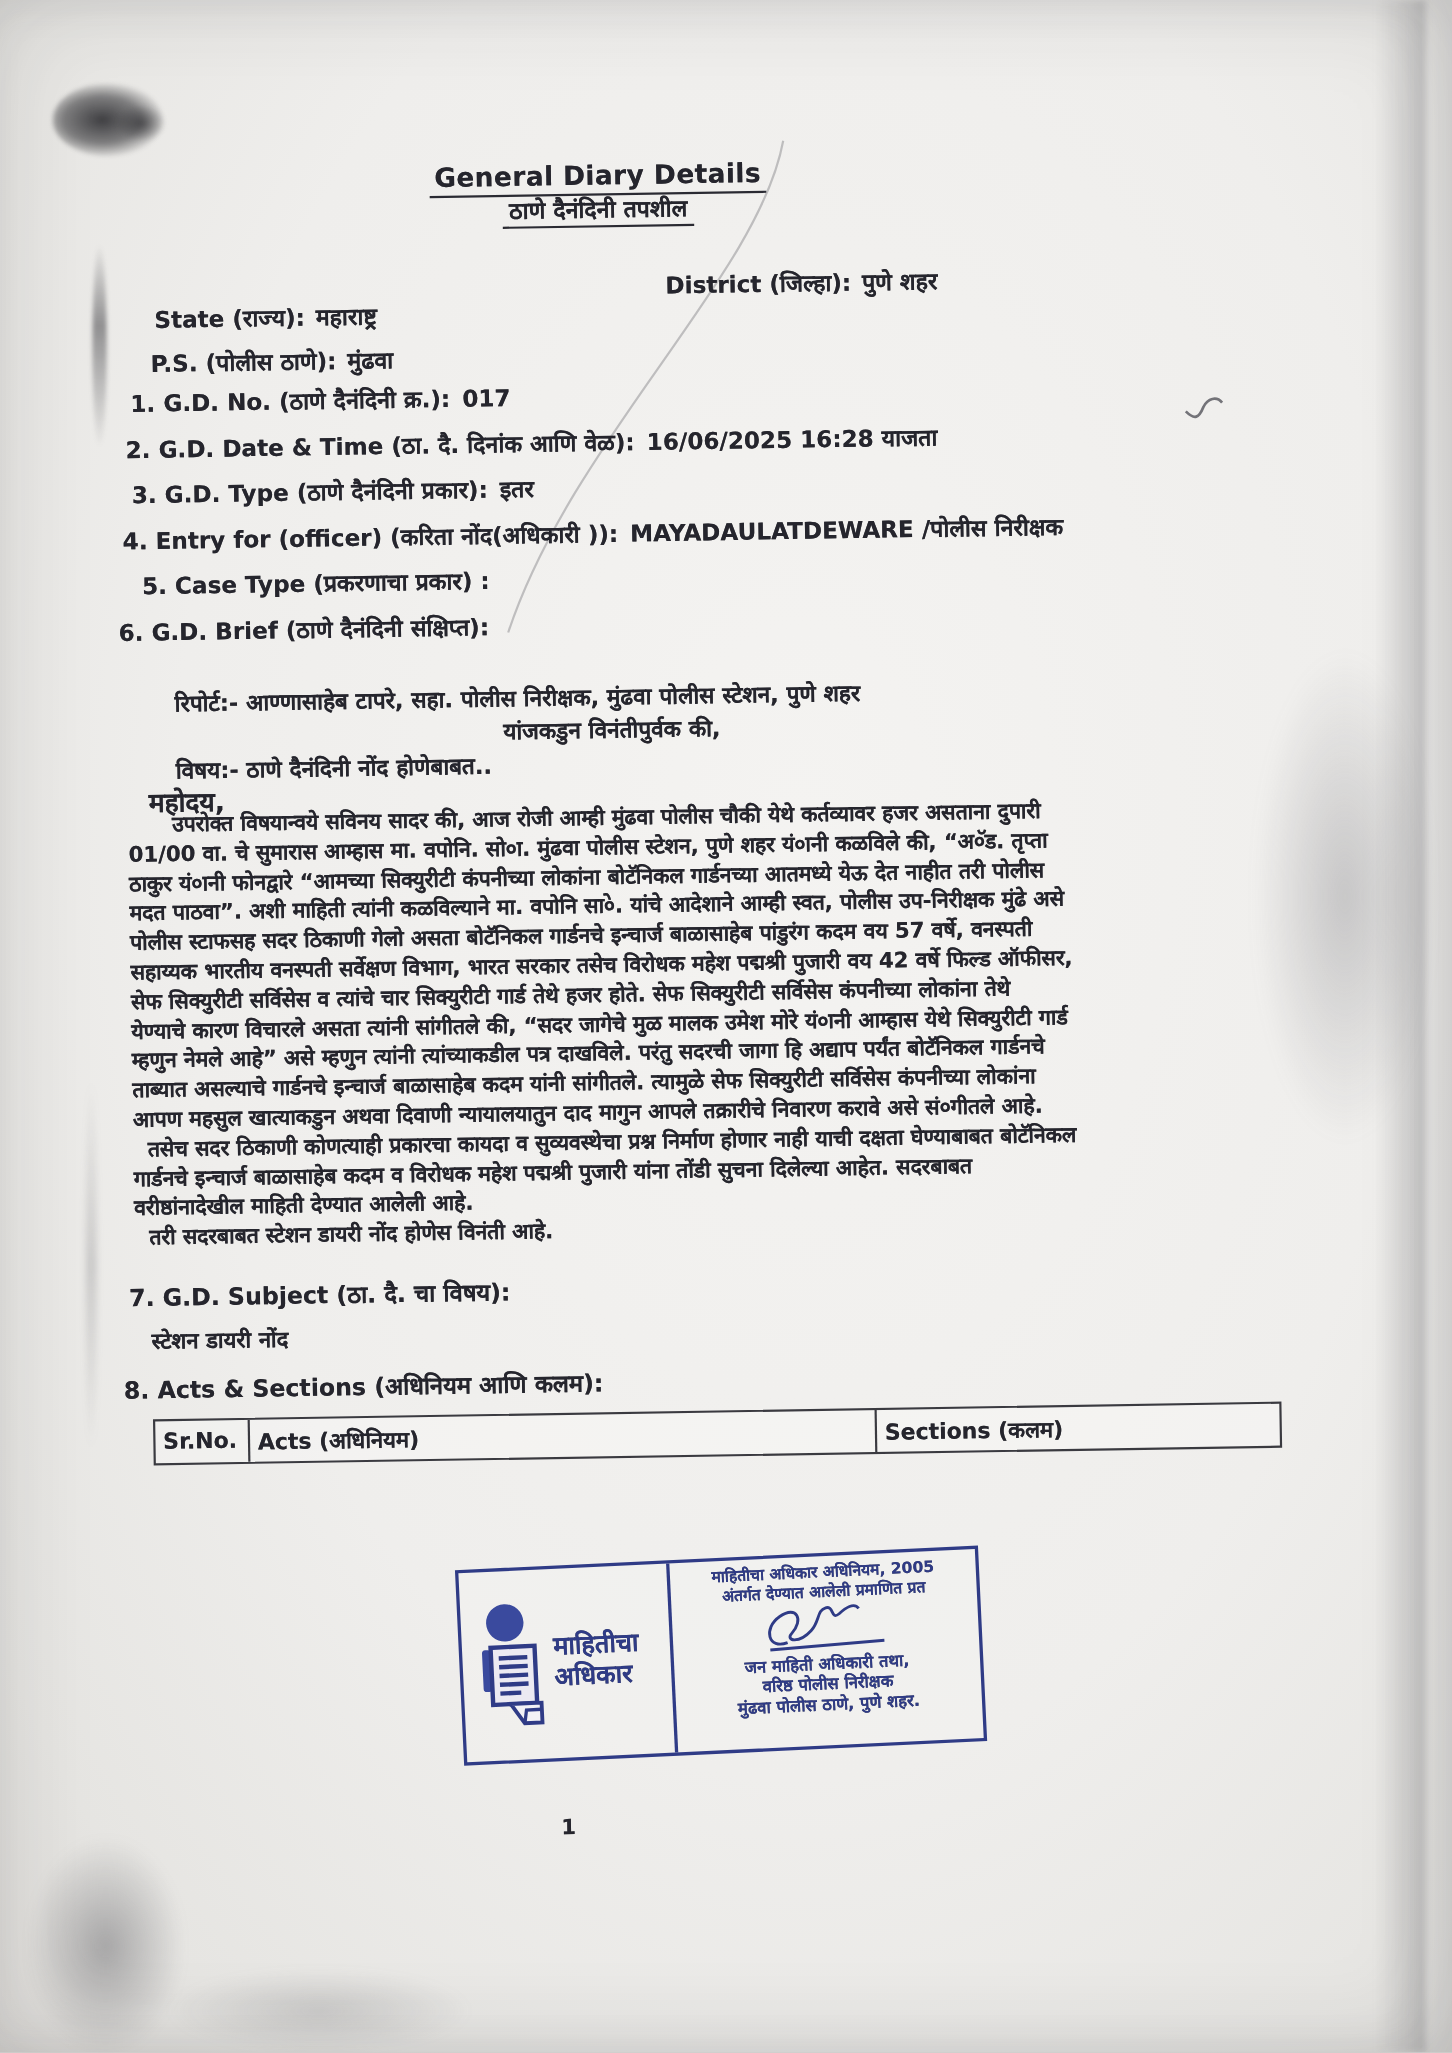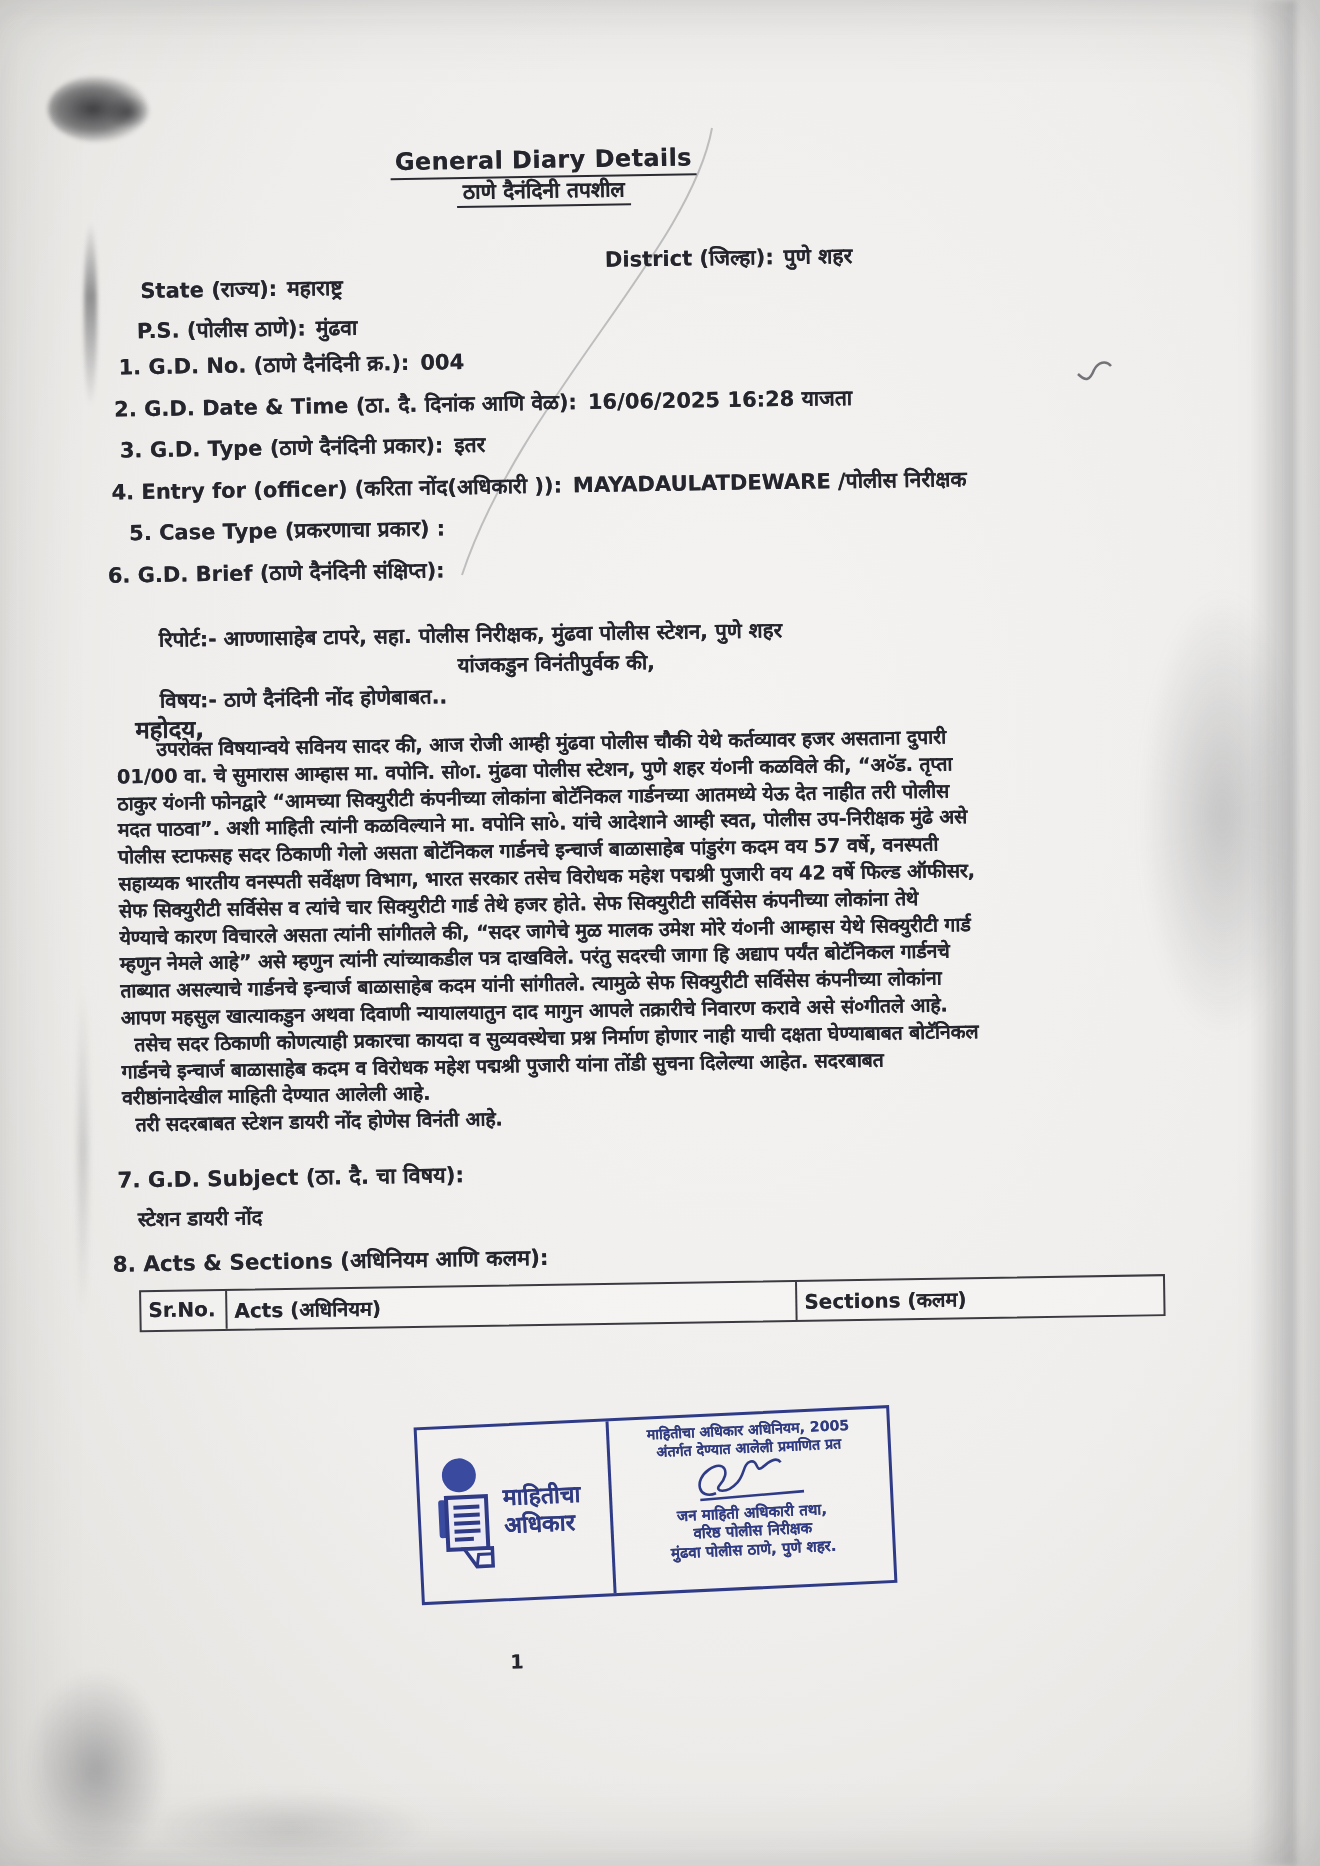--- a/index.html
+++ b/index.html
@@ -125,21 +125,21 @@
     <div class="state-line">
       <span>State (राज्य):</span><span class="hval">महाराष्ट्र</span>
     </div>
     <div class="ps-line">
       <span>P.S. (पोलीस ठाणे):</span><span class="hval">मुंढवा</span>
     </div>
 
     <div class="fields">
 
     <div class="field-row">
-        <span class="flabel">1. G.D. No. (ठाणे दैनंदिनी क्र.):</span><span class="fvalue">004</span>
+        <span class="flabel">1. G.D. No. (ठाणे दैनंदिनी क्र.):</span><span class="fvalue">017</span>
       </div>
         <div class="field-row">
         <span class="flabel">2. G.D. Date &amp; Time (ठा. दै. दिनांक आणि वेळ):</span><span class="fvalue">16/06/2025 16:28 याजता</span>
       </div>
         <div class="field-row">
         <span class="flabel">3. G.D. Type (ठाणे दैनंदिनी प्रकार):</span><span class="fvalue">इतर</span>
       </div>
         <div class="field-row">
         <span class="flabel">4. Entry for (officer) (करिता नोंद(अधिकारी )):</span><span class="fvalue">MAYADAULATDEWARE /पोलीस निरीक्षक</span>
       </div>

